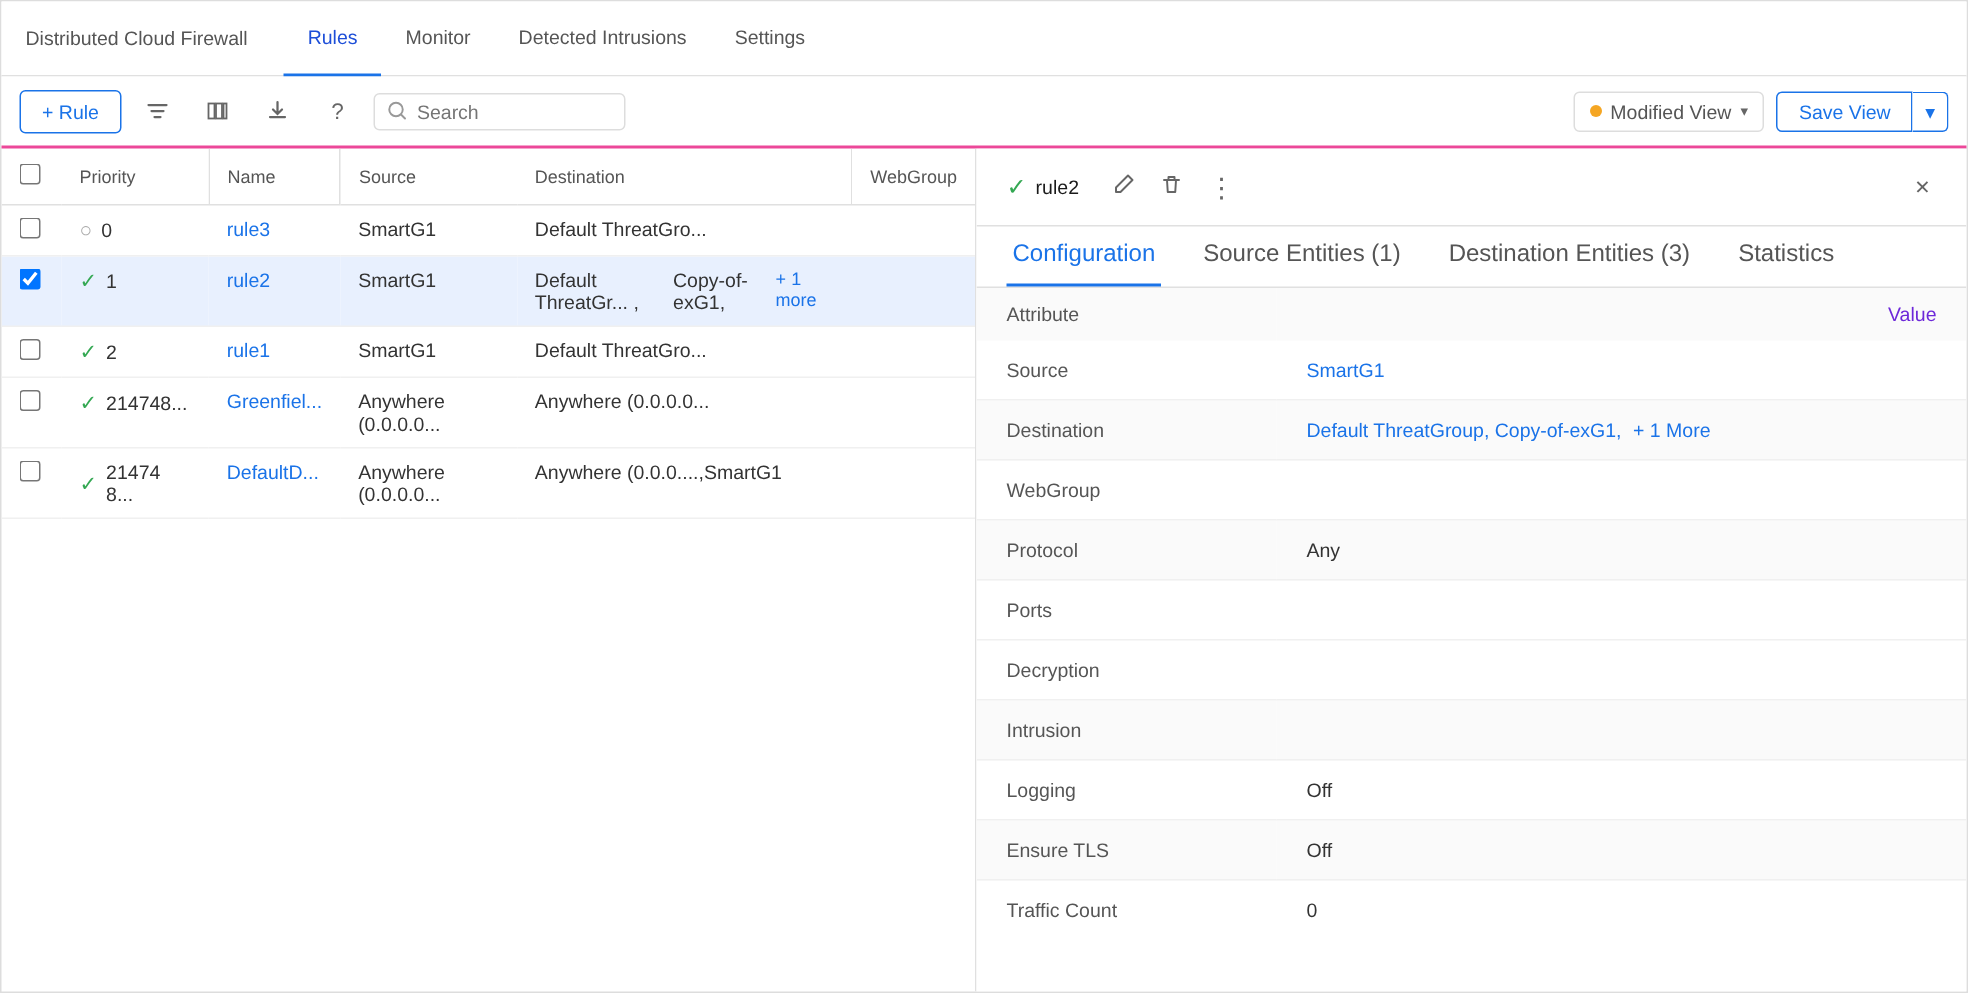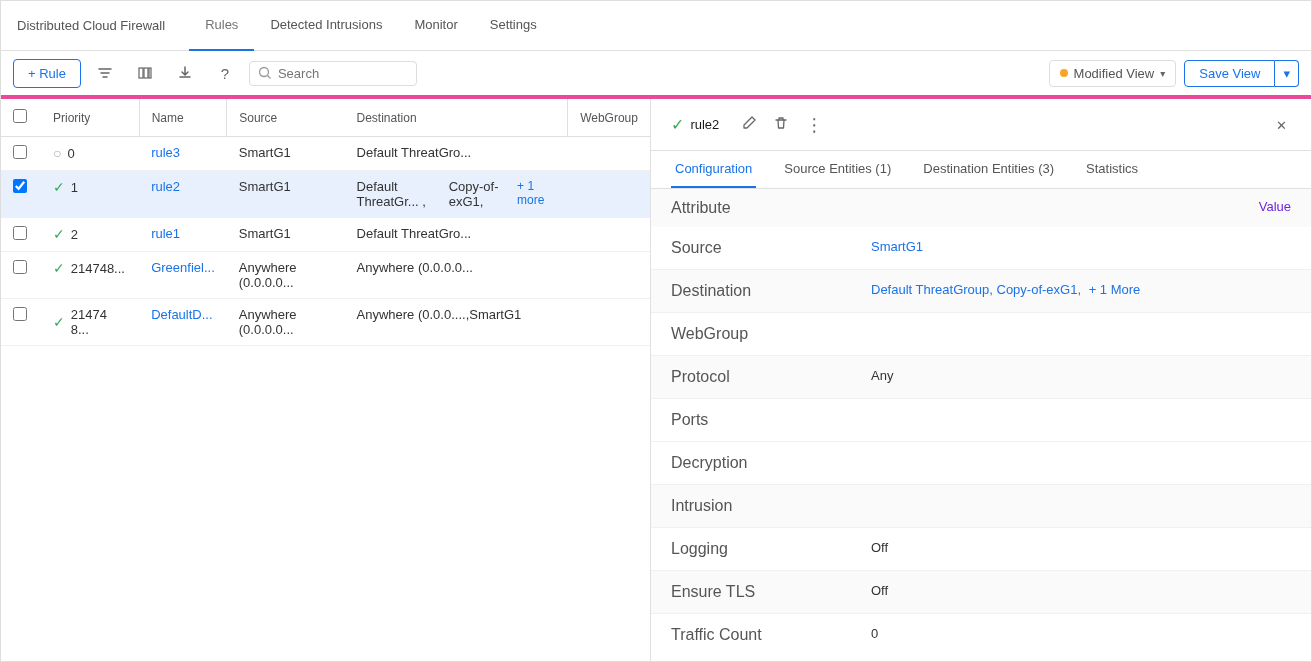--- a/index.html
+++ b/index.html
@@ -5,24 +5,24 @@
     * { box-sizing: border-box; margin: 0; padding: 0; font-family: -apple-system, BlinkMacSystemFont, 'Segoe UI', sans-serif; font-size: 13px; }
     body { background: #f5f5f5; color: #333; height: 662px; overflow: hidden; }
 
     .app-container { display: flex; flex-direction: column; height: 662px; background: #fff; border: 1px solid #ddd; }
 
     
     .top-nav { display: flex; align-items: center; padding: 0 16px; height: 50px; border-bottom: 1px solid #e0e0e0; background: #fff; }
     .app-title { color: #555; font-size: 13px; margin-right: 24px; }
     .nav-tabs { display: flex; gap: 0; }
     .nav-tab { padding: 0 16px; height: 50px; display: flex; align-items: center; cursor: pointer; color: #555; border-bottom: 2px solid transparent; font-size: 13px; }
-    .nav-tab.active { color: #737373; border-bottom: 2px solid #1a73e8; font-weight: 500; }
-
-    
-    .toolbar { display: flex; align-items: center; padding: 8px 12px; border-bottom: 4px solid #ec4899; gap: 8px; background: #fff; height: 48px; }
+    .nav-tab.active { color: #1d4ed8; border-bottom: 2px solid #1a73e8; font-weight: 500; }
+
+    
+    .toolbar { display: flex; align-items: center; padding: 8px 12px; border-bottom: 2px solid #ec4899; gap: 8px; background: #fff; height: 48px; }
     .btn-add { display: flex; align-items: center; gap: 4px; background: #fff; border: 1px solid #1a73e8; color: #1a73e8; padding: 6px 14px; border-radius: 4px; cursor: pointer; font-size: 13px; }
     .toolbar-icon-btn { width: 32px; height: 32px; display: flex; align-items: center; justify-content: center; border: none; background: transparent; cursor: pointer; color: #666; border-radius: 4px; }
     .search-box { display: flex; align-items: center; border: 1px solid #ddd; border-radius: 4px; padding: 4px 8px; gap: 6px; min-width: 160px; background: #fff; }
     .search-box input { border: none; outline: none; font-size: 13px; color: #333; width: 130px; }
     .modified-view-btn { display: flex; align-items: center; gap: 6px; border: 1px solid #ddd; border-radius: 4px; padding: 5px 10px; cursor: pointer; background: #fff; color: #555; margin-left: auto; }
     .orange-dot { width: 8px; height: 8px; background: #f5a623; border-radius: 50%; display: inline-block; }
     .save-view-group { display: flex; }
     .save-view-btn { background: #fff; border: 1px solid #1a73e8; color: #1a73e8; padding: 5px 14px; border-radius: 4px 0 0 4px; cursor: pointer; font-size: 13px; }
     .save-view-dropdown { background: #fff; border: 1px solid #1a73e8; border-left: none; color: #1a73e8; padding: 5px 8px; border-radius: 0 4px 4px 0; cursor: pointer; }
 
@@ -48,46 +48,46 @@
 
     
     .detail-panel { flex: 1; display: flex; flex-direction: column; overflow: hidden; background: #fff; }
     .detail-header { display: flex; align-items: center; padding: 12px 20px; border-bottom: 1px solid #e0e0e0; gap: 10px; }
     .rule-title { font-size: 16px; font-weight: 500; color: #1a1a1a; display: flex; align-items: center; gap: 6px; }
     .rule-title-icon { color: #34a853; font-size: 16px; }
     .detail-actions { display: flex; gap: 8px; margin-left: 8px; }
     .detail-action-btn { border: none; background: transparent; cursor: pointer; color: #666; padding: 4px; border-radius: 4px; }
     .close-btn { margin-left: auto; border: none; background: transparent; cursor: pointer; color: #666; padding: 4px; font-size: 16px; }
     .detail-tabs { display: flex; padding: 0 20px; border-bottom: 1px solid #e0e0e0; }
-    .detail-tab { padding: 10px 4px; margin-right: 24px; cursor: pointer; color: #555; border-bottom: 2px solid transparent; font-size: 13px; }
+    .detail-tab { padding: 10px 4px; margin-right: 24px; cursor: pointer; color: #555; border-bottom: 2px solid transparent; font-size: 16px; }
     .detail-tab.active { color: #1a73e8; border-bottom: 2px solid #1a73e8; font-weight: 500; }
     .detail-content { flex: 1; overflow-y: auto; padding: 0; }
 
     
     .config-table { width: 100%; border-collapse: collapse; }
     .config-table tr { border-bottom: 1px solid #f0f0f0; }
     .config-table tr:last-child { border-bottom: none; }
     .config-table td { padding: 12px 20px; vertical-align: top; }
-    .config-table td:first-child { width: 200px; color: #555; font-size: 16px; }
+    .config-table td:first-child { width: 200px; color: #555; font-size: 13px; }
     .config-table td:last-child { color: #333; font-size: 13px; }
     .attr-link { color: #1a73e8; cursor: pointer; }
     .attr-row-alt { background: #fafafa; }
     .more-attr-link { color: #1a73e8; cursor: pointer; margin-left: 4px; }
   </style>
 </head>
 <body>
 
 <div class="app-container">
 
   <div class="top-nav">
     <span class="app-title">Distributed Cloud Firewall</span>
     <div class="nav-tabs">
       <div class="nav-tab active">Rules</div>
+      <div class="nav-tab">Monitor</div>
       <div class="nav-tab">Detected Intrusions</div>
-      <div class="nav-tab">Monitor</div>
       <div class="nav-tab">Settings</div>
     </div>
   </div>
 
   <div class="toolbar">
     <button class="btn-add">+ Rule</button>
     <button class="toolbar-icon-btn">
       <svg width="16" height="16" viewBox="0 0 16 16" fill="none">
         <path d="M2 4h12M4 8h8M6 12h4" stroke="#666" stroke-width="1.5" stroke-linecap="round"></path>
       </svg>

